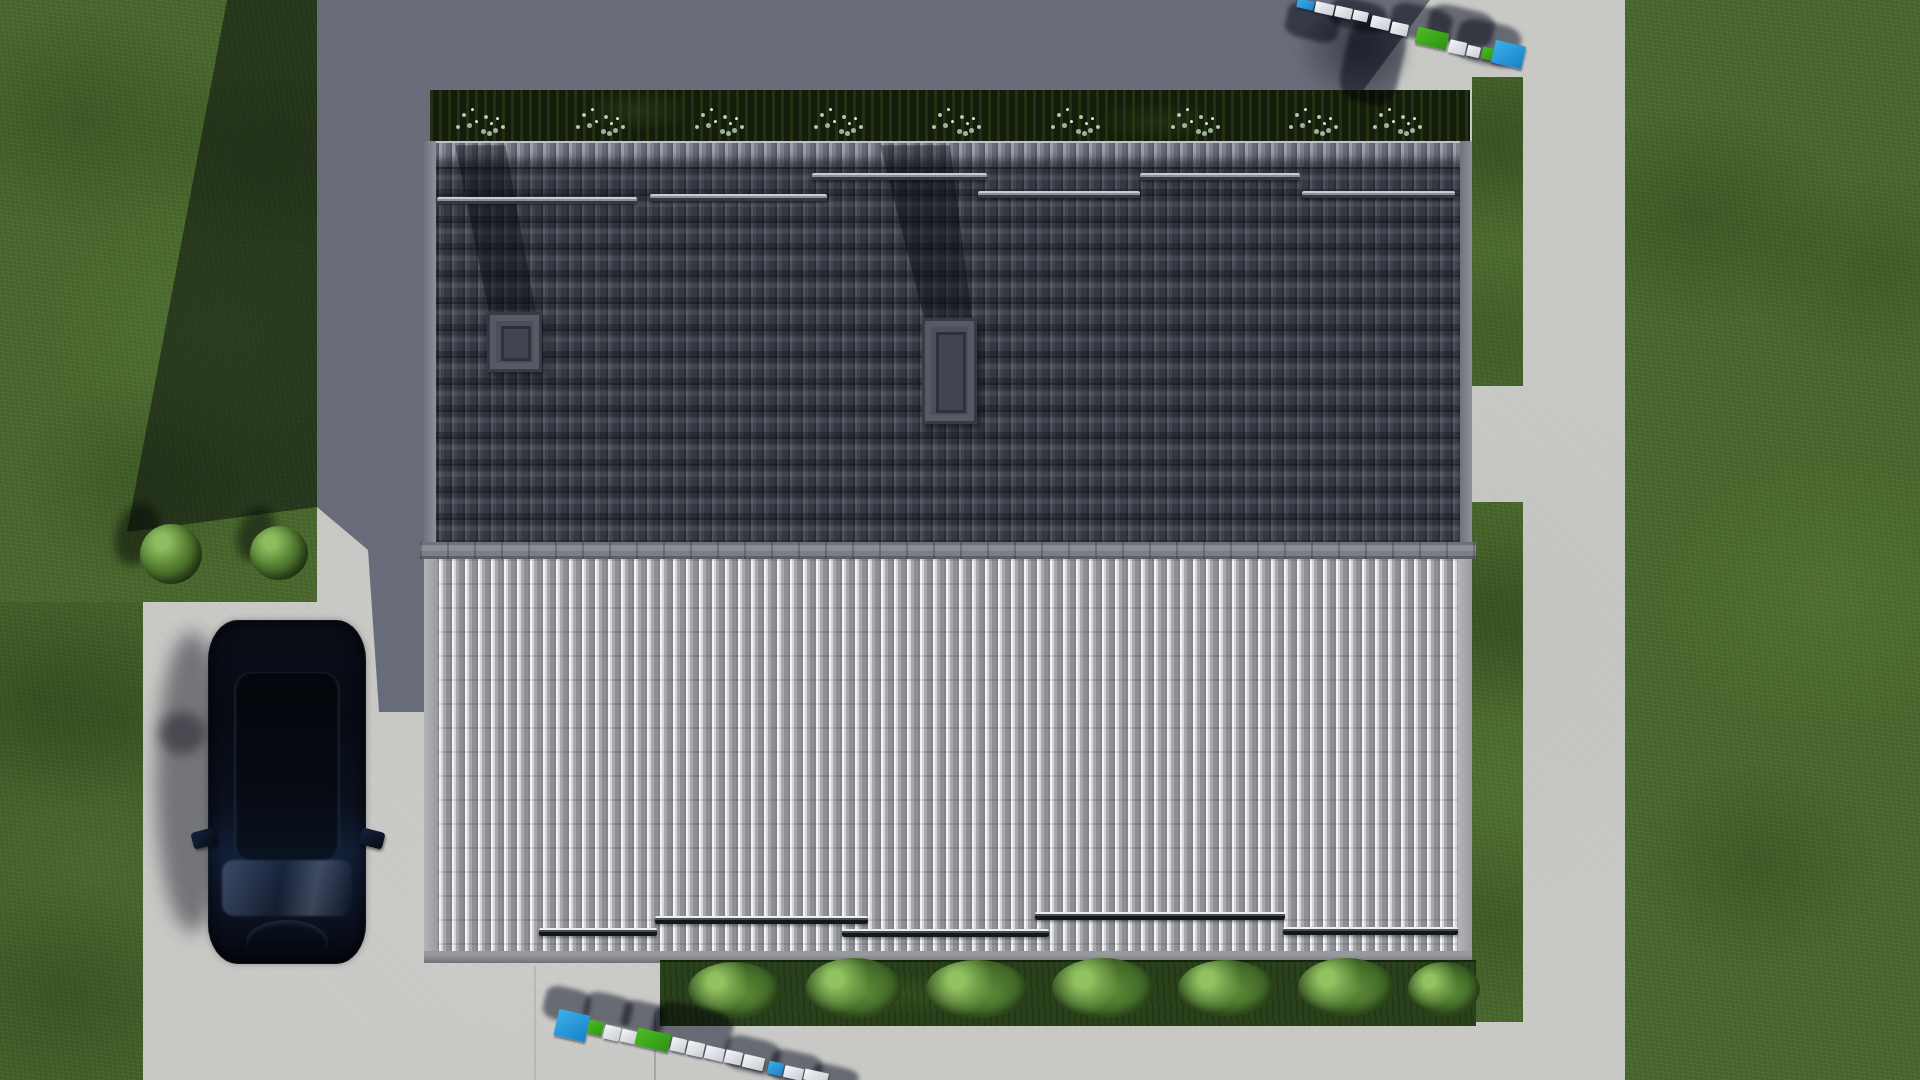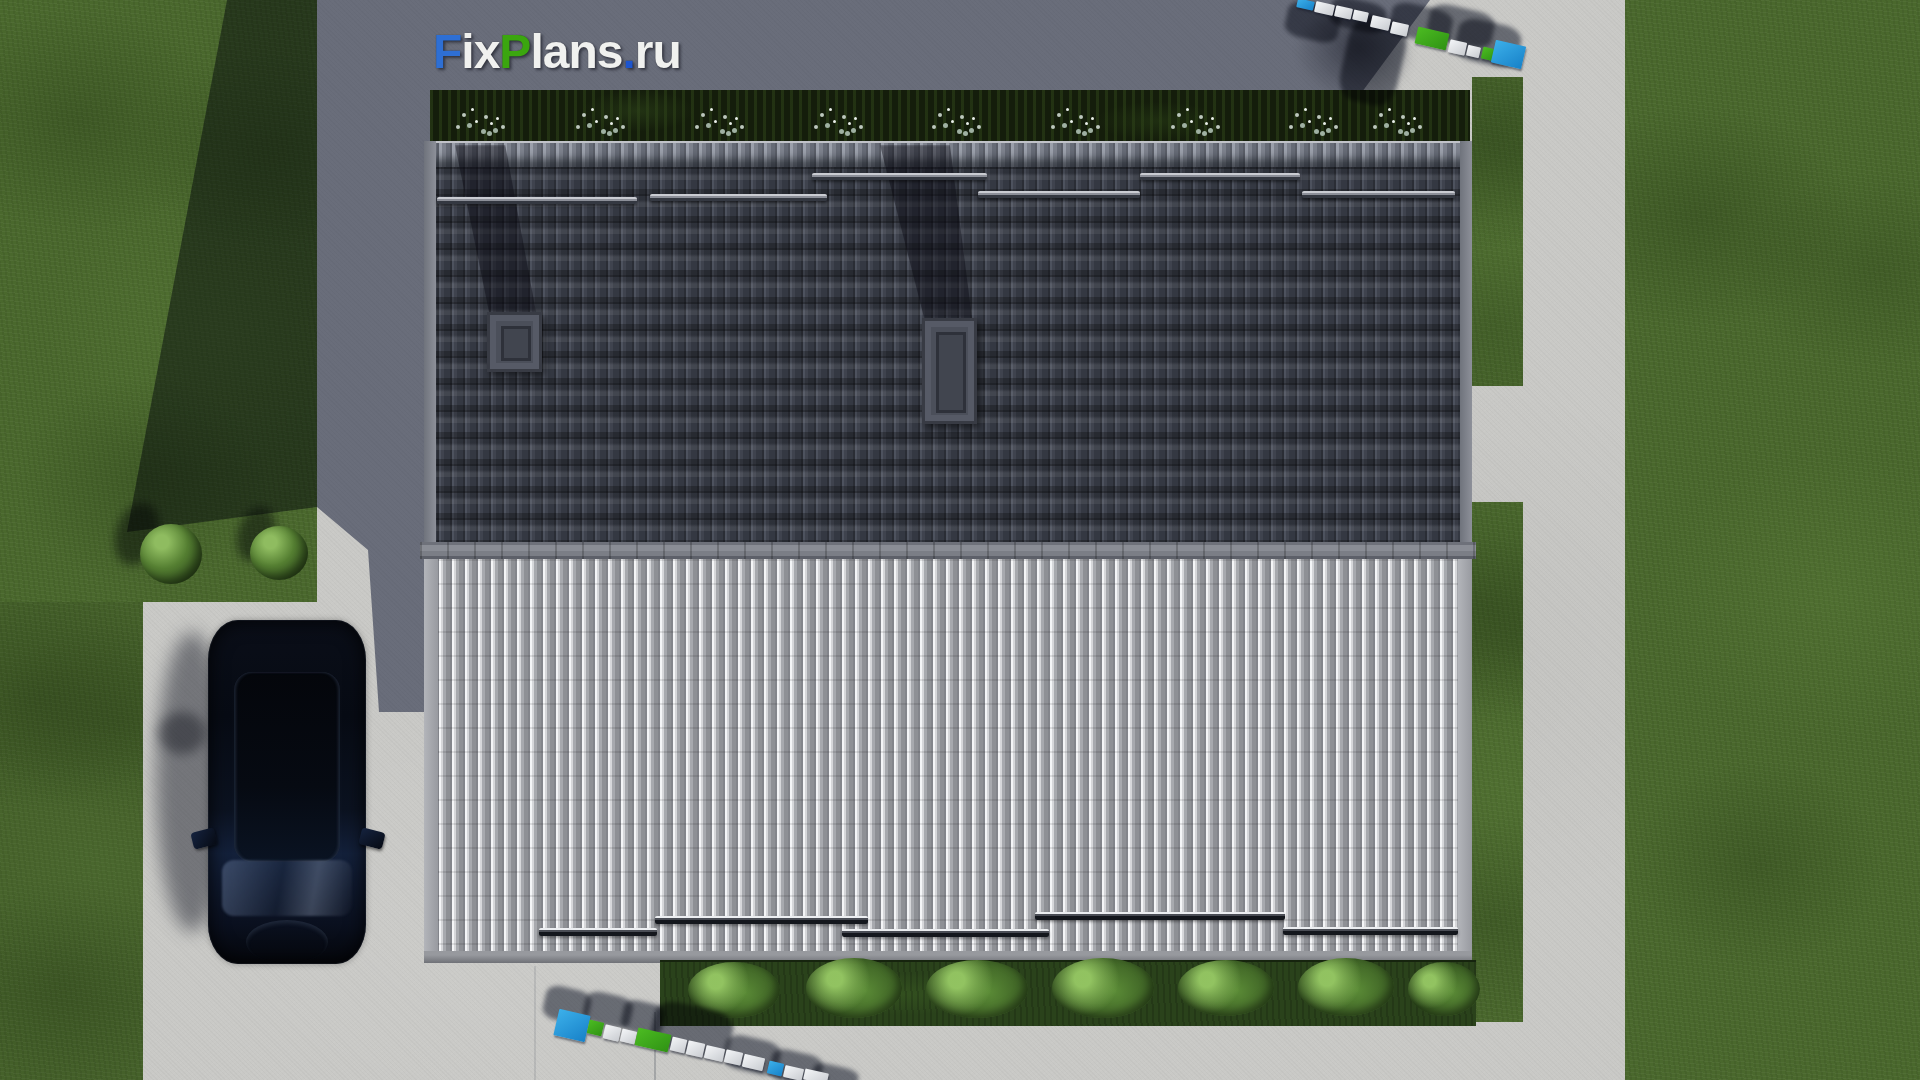--- a/index.html
+++ b/index.html
@@ -334,21 +334,20 @@
       <div class="slab slab-white" style="left: 671px; top: 1038px; width: 15px; height: 14px;"></div>
       <div class="slab slab-white" style="left: 687px; top: 1042px; width: 17px; height: 14px;"></div>
       <div class="slab slab-white" style="left: 705px; top: 1047px; width: 19px; height: 13px;"></div>
       <div class="slab slab-white" style="left: 725px; top: 1051px; width: 17px; height: 13px;"></div>
       <div class="slab slab-white" style="left: 743px; top: 1056px; width: 21px; height: 13px;"></div>
       <div class="slab slab-blue" style="left: 768px; top: 1062px; width: 15px; height: 13px;"></div>
       <div class="slab slab-white" style="left: 784px; top: 1067px; width: 19px; height: 12px;"></div>
       <div class="slab slab-white" style="left: 804px; top: 1071px; width: 24px; height: 11px;"></div>
     </div>
 
-  <div class="abs site-logo" id="logo" aria-label="FixPlans.ru"><span style="color: rgb(46, 111, 212);">F</span><span style="color: rgb(240, 241, 239);">ix</span><span style="color: rgb(59, 166, 15);">P</span><span style="color: rgb(240, 241, 239);">lans</span><span style="color: rgb(29, 85, 205);">.</span><span style="color: rgb(240, 241, 239);">ru</span></div>
 <div class="snow-bar-dark" style="left: 437px; top: 197px; width: 200px;"></div>
     <div class="snow-bar-dark" style="left: 650px; top: 194px; width: 177px;"></div>
     <div class="snow-bar-dark" style="left: 812px; top: 173px; width: 175px;"></div>
     <div class="snow-bar-dark" style="left: 978px; top: 191px; width: 162px;"></div>
     <div class="snow-bar-dark" style="left: 1140px; top: 173px; width: 160px;"></div>
     <div class="snow-bar-dark" style="left: 1302px; top: 191px; width: 153px;"></div>
     <div class="snow-bar-light" style="left: 539px; top: 928px; width: 118px;"></div>
     <div class="snow-bar-light" style="left: 655px; top: 916px; width: 213px;"></div>
     <div class="snow-bar-light" style="left: 842px; top: 929px; width: 207px;"></div>
     <div class="snow-bar-light" style="left: 1035px; top: 912px; width: 250px;"></div>

